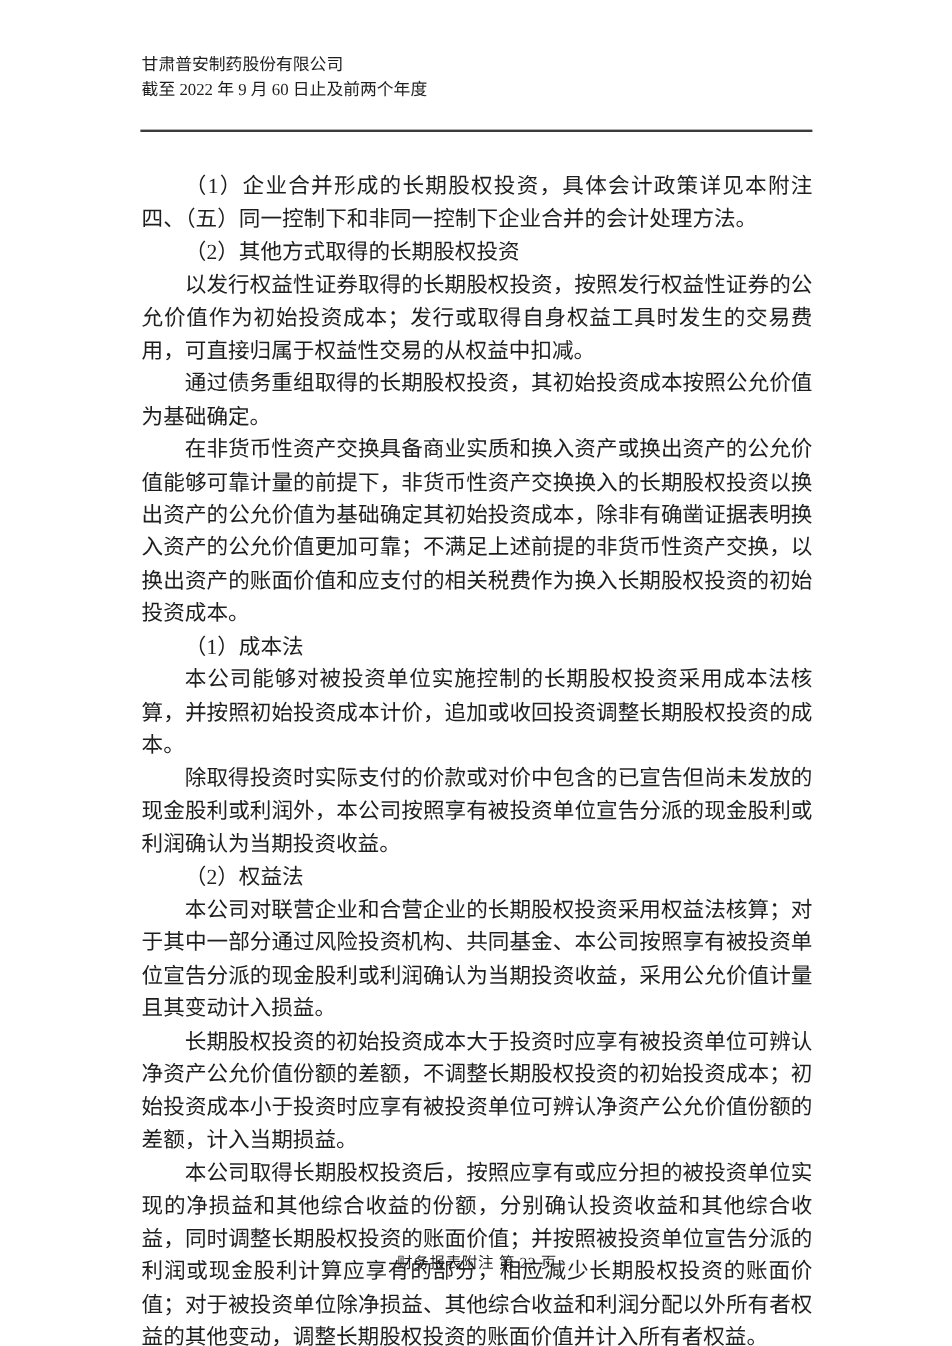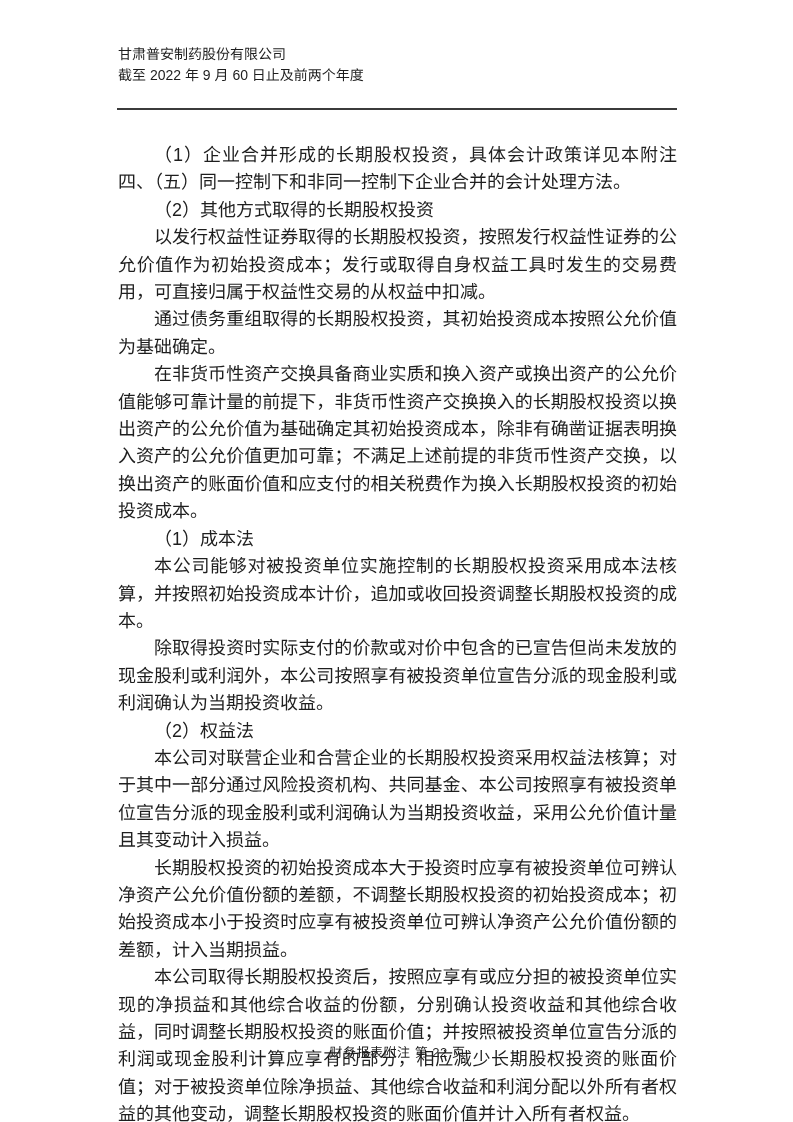--- a/index.html
+++ b/index.html
@@ -5,21 +5,21 @@
   html, body {
     margin: 0;
     padding: 0;
     background: #ffffff;
   }
   .page {
     position: relative;
     width: 793px;
     height: 1122px;
     background: var(--bg-color, #ffffff);
-    font-family: Liberation Sans, sans-serif;
+    font-family: Liberation Serif, serif;
     color: var(--text-color, #1e1e1e);
     overflow: hidden;
   }
   .doc-header {
     position: absolute;
     left: 118px;
     top: 44px;
     width: 560px;
     font-size: 14px;
     line-height: 21px;

